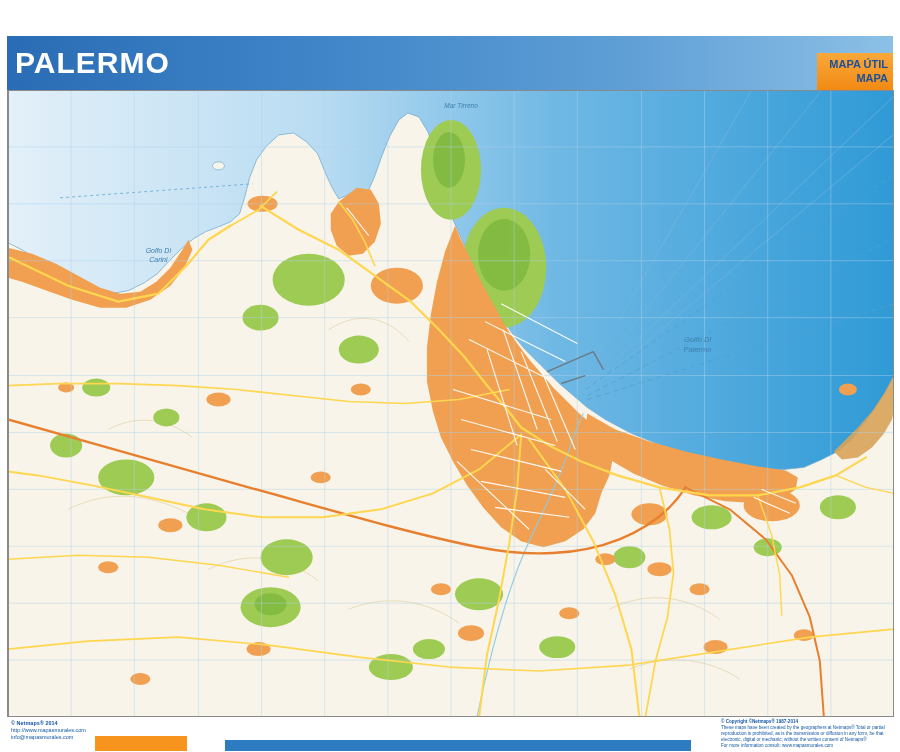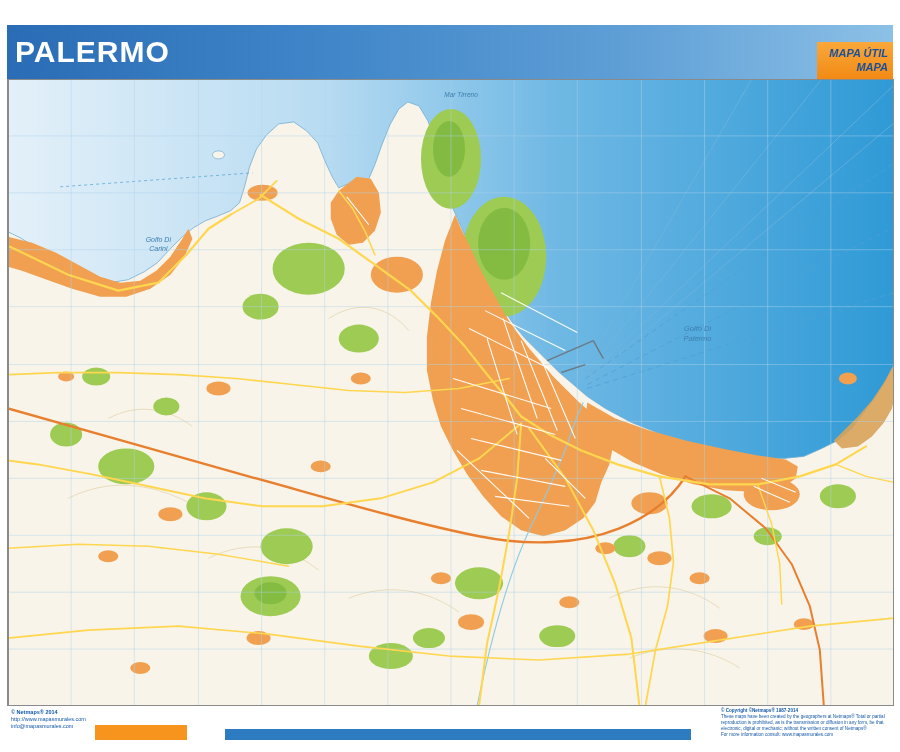--- a/index.html
+++ b/index.html
@@ -1,36 +1,36 @@
 <!DOCTYPE html>
 <html><head>
 <meta charset="utf-8">
 <style>
   * { margin:0; padding:0; box-sizing:border-box; }
   body { width:900px; height:752px; background:#ffffff; font-family:"Liberation Sans", sans-serif; overflow:hidden; }
   .sheet { width:900px; height:752px; background:#ffffff; position:relative; }
-  .content { position:absolute; left:7px; top:25px; width:886px; }
+  .content { position:absolute; left:7px; top:36px; width:886px; }
 
   
   .header {
     position:relative; height:54px; width:886px;
     background:linear-gradient(90deg,#2a6cb5 0%, #3f85c8 35%, #5f9fd6 70%, #8cc0e6 100%);
   }
   .header-title {
     color:#ffffff; font-weight:bold; font-size:30px; letter-spacing:1px;
     line-height:54px; padding-left:8px;
   }
   .badge {
     position:absolute; right:0; bottom:0; width:76px; height:37px;
     background:linear-gradient(180deg,#f9a83b,#f28a14);
     display:flex; flex-direction:column; justify-content:center; align-items:flex-end;
     padding:2px 5px;
   }
   .badge div {
-    color:#17509e; font-weight:bold; font-style:italic; font-size:11px; line-height:1.2;
+    color:#17509e; font-weight:bold; font-size:11px; line-height:1.2;
     text-align:center; white-space:nowrap;
   }
 
   
   .map-frame { width:886px; height:627px; border:1px solid #8a8a8a; border-top:none; position:relative; background:#f8f4e9; }
   .map-frame svg { display:block; }
   .sea-label { font-family:"Liberation Sans", sans-serif; font-style:italic; fill:#3e7fae; }
 
   
   .footer { position:relative; height:34px; width:886px; background:#ffffff; }

